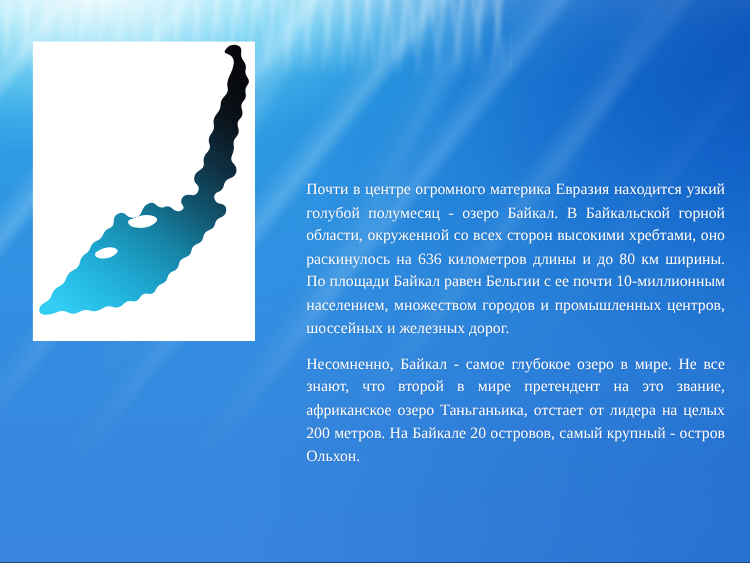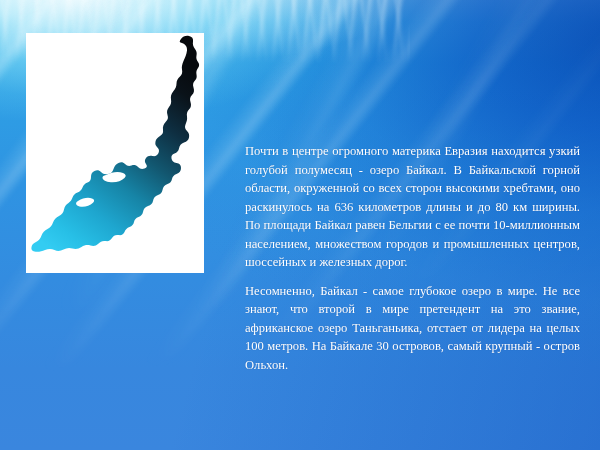--- a/index.html
+++ b/index.html
@@ -307,16 +307,16 @@
       C 57.0 165.0 62.0 164.0 66.0 165.5
       C 68.5 166.5 68.8 168.0 67.0 169.8
       C 63.5 173.2 58.0 174.5 53.5 173.5
       C 50.5 172.8 49.5 171.2 50.3 169.5
       C 50.6 168.8 51.1 168.4 52.0 168.0
       Z"></path>
   </svg>
 
   <div class="text-col">
     <p>Почти в центре огромного материка Евразия находится узкий голубой полумесяц - озеро Байкал. В Байкальской горной области, окруженной со всех сторон высокими хребтами, оно раскинулось на 636 километров длины и до 80 км ширины. По площади Байкал равен Бельгии с ее почти 10-миллионным населением, множеством городов и промышленных центров, шоссейных и железных дорог.</p>
-    <p>Несомненно, Байкал - самое глубокое озеро в мире. Не все знают, что второй в мире претендент на это звание, африканское озеро Таньганьика, отстает от лидера на целых 100 метров. На Байкале 30 островов, самый крупный - остров Ольхон.</p>
+    <p>Несомненно, Байкал - самое глубокое озеро в мире. Не все знают, что второй в мире претендент на это звание, африканское озеро Таньганьика, отстает от лидера на целых 200 метров. На Байкале 20 островов, самый крупный - остров Ольхон.</p>
   </div>
 
 </div>
 
 </body></html>

